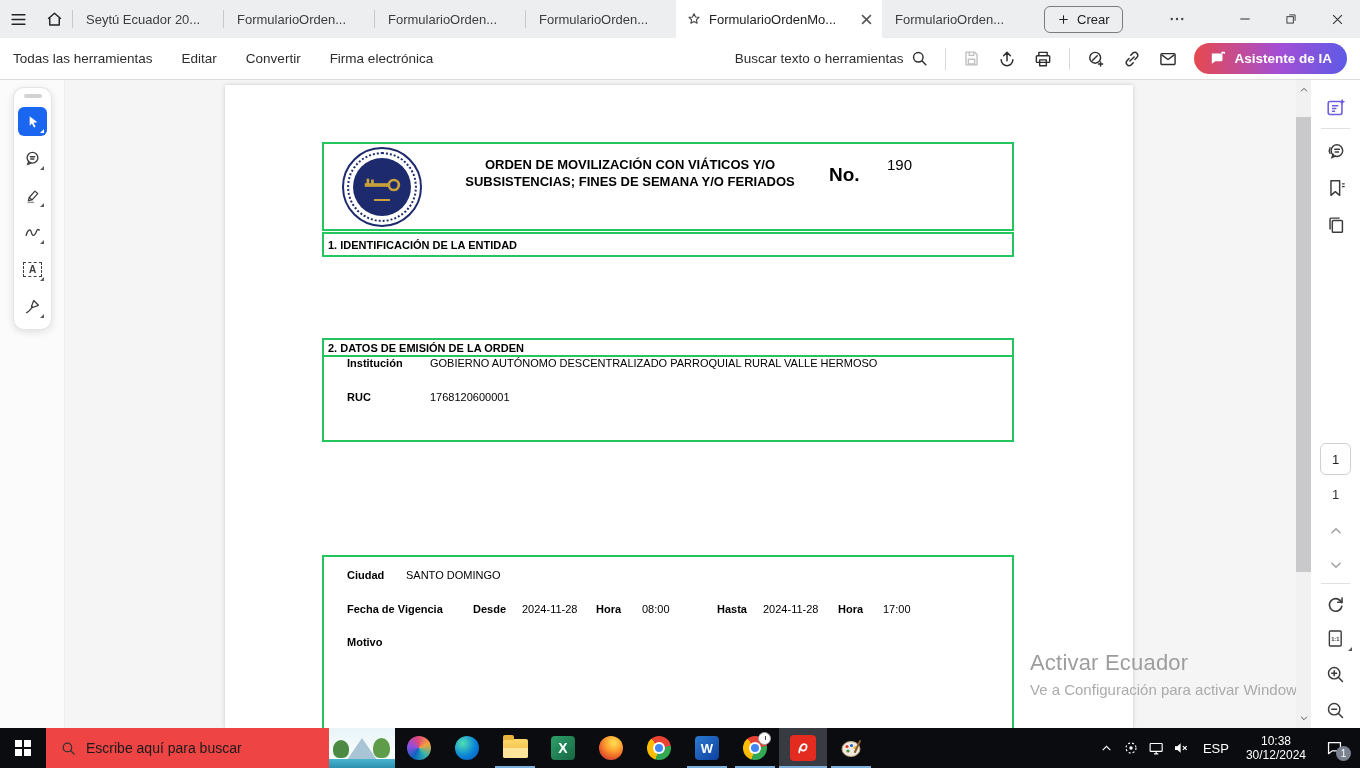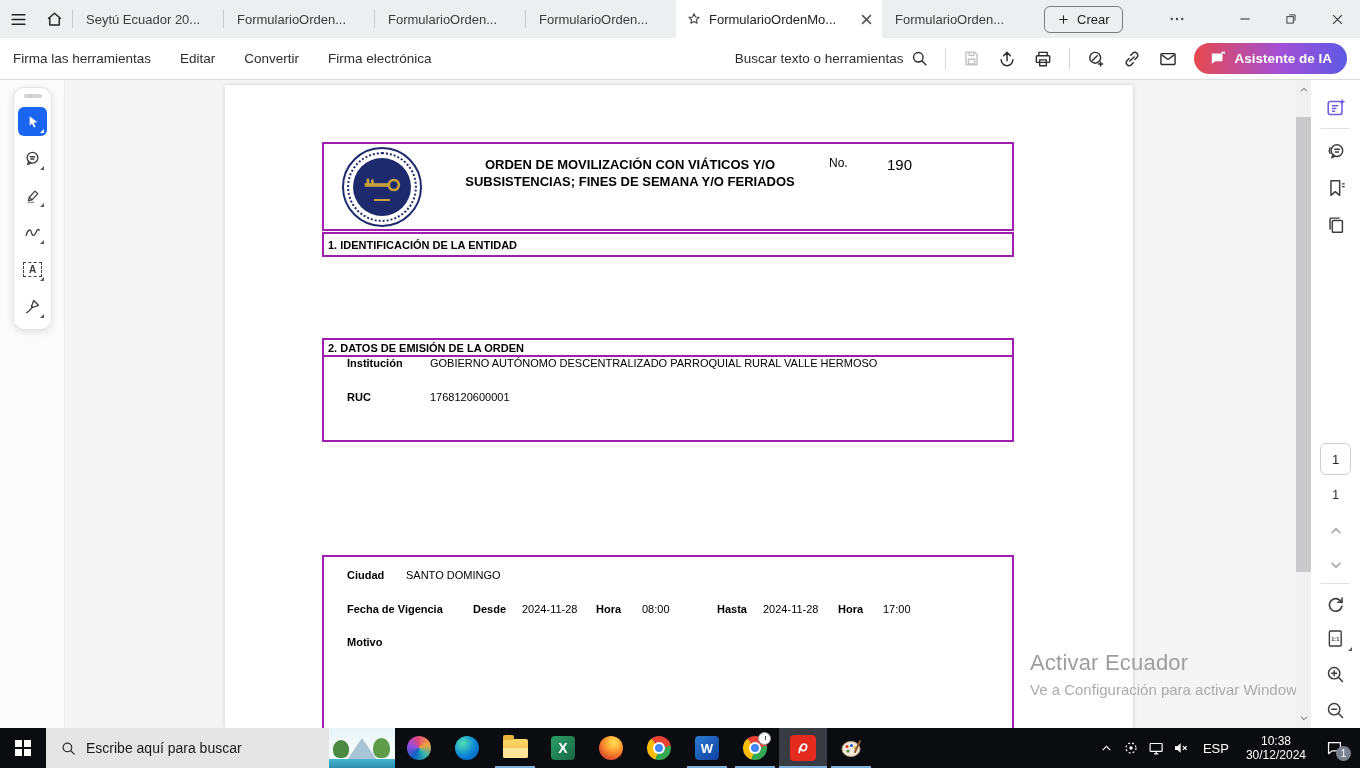--- a/index.html
+++ b/index.html
@@ -34,29 +34,29 @@
 .drag-handle{width:18px;height:4px;border-radius:2px;background:#d2d2d2;margin-bottom:1px}
 .tool-btn{position:relative;width:29px;height:29px;border-radius:6px;display:flex;align-items:center;justify-content:center}
 .tool-btn.active{background:#1b66f0}
 .flyout{position:absolute;right:3px;bottom:3px;width:0;height:0;border-left:4px solid transparent;border-bottom:4px solid #5a5a5a}
 .tool-btn.active .flyout{border-bottom-color:#fff}
 .ta-icon{width:19px;height:15px;border:1.6px dashed #3c3c3c;font-size:10px;font-weight:bold;color:#3c3c3c;display:flex;align-items:center;justify-content:center}
 
 
 .page{position:absolute;left:225px;top:5px;width:908px;bottom:0;background:#fff;box-shadow:0 0 4px rgba(0,0,0,.18)}
 .form{position:absolute;left:97px;top:57px;width:692px;font-size:11px;color:#000}
-.fbox{position:absolute;left:0;width:692px;border:2px solid #a21caf;background:#fff}
+.fbox{position:absolute;left:0;width:692px;border:2px solid #22c55e;background:#fff}
 .at{position:absolute;white-space:nowrap}
 .lbl{font-weight:bold}
 .seal{position:absolute;left:18px;top:3px;width:80px;height:80px;border-radius:50%;border:2px solid #1d2a6d;background:#fff;display:flex;align-items:center;justify-content:center}
 .seal::before{content:"";position:absolute;inset:3px;border-radius:50%;border:2px dotted #1d2a6d}
 .seal-inner{width:58px;height:58px;border-radius:50%;background:#1d2a6d;display:flex;flex-direction:column;align-items:center;justify-content:center;gap:3px;position:relative;z-index:1}
 .seal-bar{width:16px;height:2px;background:#c9a13b}
 .doc-title{position:absolute;left:122px;top:12px;width:368px;text-align:center;font-weight:bold;font-size:13px;line-height:1.33}
-.no-lbl{position:absolute;left:505px;top:12px;font-weight:normal;font-size:12px}
+.no-lbl{position:absolute;left:505px;top:20px;font-weight:bold;font-size:19px}
 .no-val{position:absolute;left:563px;top:12px;font-size:15px}
 .sec-head{display:flex;align-items:center;padding-left:4px;font-weight:bold}
 
 
 .watermark{position:absolute;left:1030px;top:570px;color:#9d9d9d;pointer-events:none}
 .wm1{font-size:22px;font-weight:400;letter-spacing:.2px}
 .wm2{font-size:15px;color:#ababab;margin-top:5px}
 
 
 .scrollbar{position:absolute;right:49px;top:0;bottom:0;width:15px;background:#f1f1f2}
@@ -69,21 +69,21 @@
 .rr-div{position:absolute;left:10px;width:29px;height:1px;background:#e0e0e0}
 .page-box{position:absolute;left:9px;width:31px;height:32px;border:1px solid #cfcfcf;border-radius:6px;background:#fff;display:flex;align-items:center;justify-content:center;font-size:13px;color:#222}
 .page-total{position:absolute;left:0;width:49px;text-align:center;font-size:13px;color:#333}
 .rel{position:relative}
 
 
 .taskbar{position:absolute;left:0;right:0;bottom:0;height:40px;background:#0b0c0f;display:flex;align-items:stretch}
 .tb-start{width:46px;display:flex;align-items:center;justify-content:center}
 .winlogo{display:grid;grid-template-columns:7px 7px;grid-template-rows:7px 7px;gap:1.5px}
 .winlogo div{background:#fff}
-.tb-search{width:349px;background:#e5e5e5;display:flex;align-items:center;position:relative}
+.tb-search{width:349px;background:#ef4444;display:flex;align-items:center;position:relative}
 .tb-search input{border:none;outline:none;font-size:14px;color:#1a1a1a;font-family:"Liberation Sans",sans-serif;flex:1;min-width:0;background:transparent}
 .tb-search input::placeholder{color:#1a1a1a;opacity:1}
 .search-art{position:absolute;right:0;top:0;width:66px;height:40px;overflow:hidden;background:linear-gradient(#e8f4f8,#f7fcfd 60%)}
 .sa-mtn{position:absolute;left:18px;bottom:8px;width:0;height:0;border-left:15px solid transparent;border-right:15px solid transparent;border-bottom:22px solid #a9c4d4}
 .sa-tree1{position:absolute;left:4px;bottom:10px;width:16px;height:18px;border-radius:50% 50% 40% 40%;background:#4c8a44}
 .sa-tree2{position:absolute;right:5px;bottom:10px;width:17px;height:20px;border-radius:50% 50% 40% 40%;background:#5f9c4a}
 .sa-water{position:absolute;left:0;right:0;bottom:0;height:9px;background:linear-gradient(#49b4cf,#2b8fae)}
 .tb-app{width:48px;position:relative;display:flex;align-items:center;justify-content:center}
 .tb-app.active{background:#383b41}
 .openline{position:absolute;bottom:0;left:4px;right:4px;height:2.5px;background:#7fb0dc}
@@ -180,21 +180,21 @@
       </div>
       <div class="win-btn">
         <svg width="15" height="15" viewBox="0 0 24 24" stroke="#333" stroke-width="1.7">
             <path d="M5 5l14 14M19 5L5 19"></path>
           </svg>
       </div>
     </div>
   </div>
 
   <div class="toolbar">
-    <span class="menu-item">Firma las herramientas</span>
+    <span class="menu-item">Todas las herramientas</span>
     <span class="menu-item">Editar</span>
     <span class="menu-item">Convertir</span>
     <span class="menu-item">Firma electrónica</span>
     <div class="tb-right">
       <div class="search-row">
         <span>Buscar texto o herramientas</span>
         <svg width="19" height="19" viewBox="0 0 24 24" fill="none" stroke="#2d2d2d" stroke-width="1.8" stroke-linecap="round">
             <circle cx="10.5" cy="10.5" r="6"></circle>
             <path d="M15.2 15.2 20 20"></path>
           </svg>

